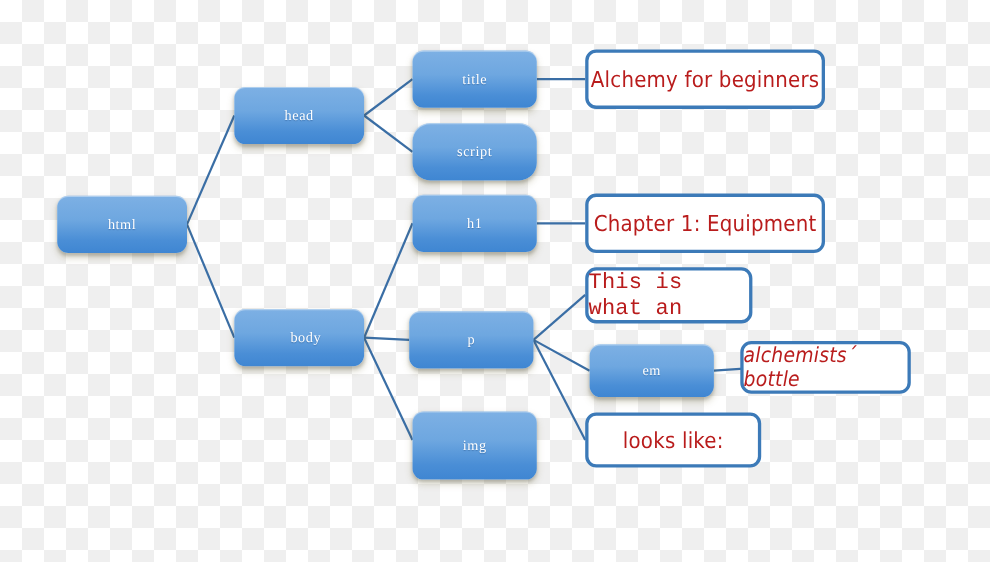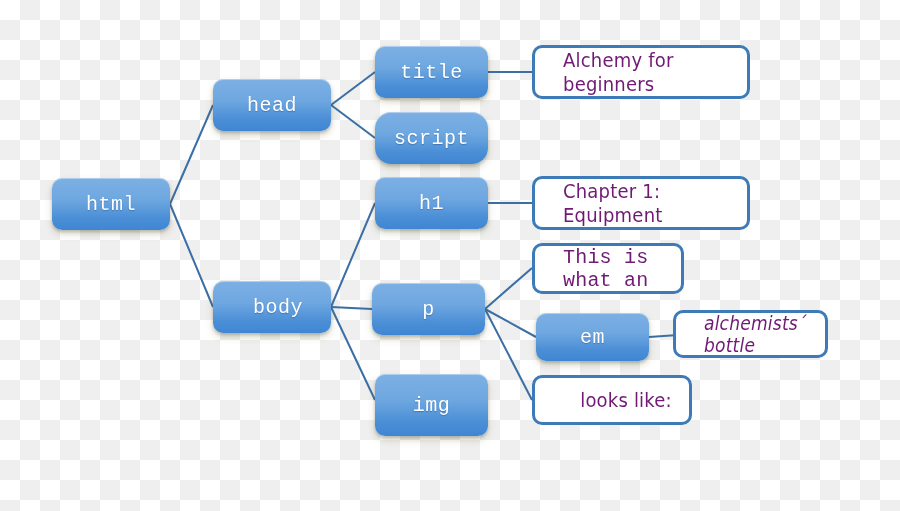--- a/index.html
+++ b/index.html
@@ -53,36 +53,35 @@
 
   
   .tag {
     border-radius: 10px;
     background: linear-gradient(to bottom, #7db0e4 0%, #6ea7e0 42%, #4a8ed6 78%, #3f86d2 100%);
     box-shadow:
       0 4px 7px rgba(120, 110, 60, 0.28),
       0 2px 3px rgba(0, 0, 0, 0.18),
       inset 0 1px 0 rgba(255, 255, 255, 0.38);
     color: #ffffff;
-    font-family: Liberation Mono, monospace;
-    font-size: 20px;
+    font-family: Liberation Serif, serif;
+    font-size: 13px;
     letter-spacing: 0.5px;
     text-shadow: 0 1px 1px rgba(30, 70, 120, 0.40);
   }
 
   
   .textbox {
     border-radius: 10px;
     background: #ffffff;
     border: 3px solid #3c7ab8;
-    color: #701a75;
+    color: #b91c1c;
     font-family: "DejaVu Sans Condensed", "Liberation Sans Narrow", "Liberation Sans", sans-serif;
     font-size: 20px;
     letter-spacing: 0.2px;
-    padding-left: 28px;
   }
   .textbox.italic {
     font-style: italic;
     font-size: 19px;
   }
 </style>
 </head>
 <body>
 
 <div id="canvas">

